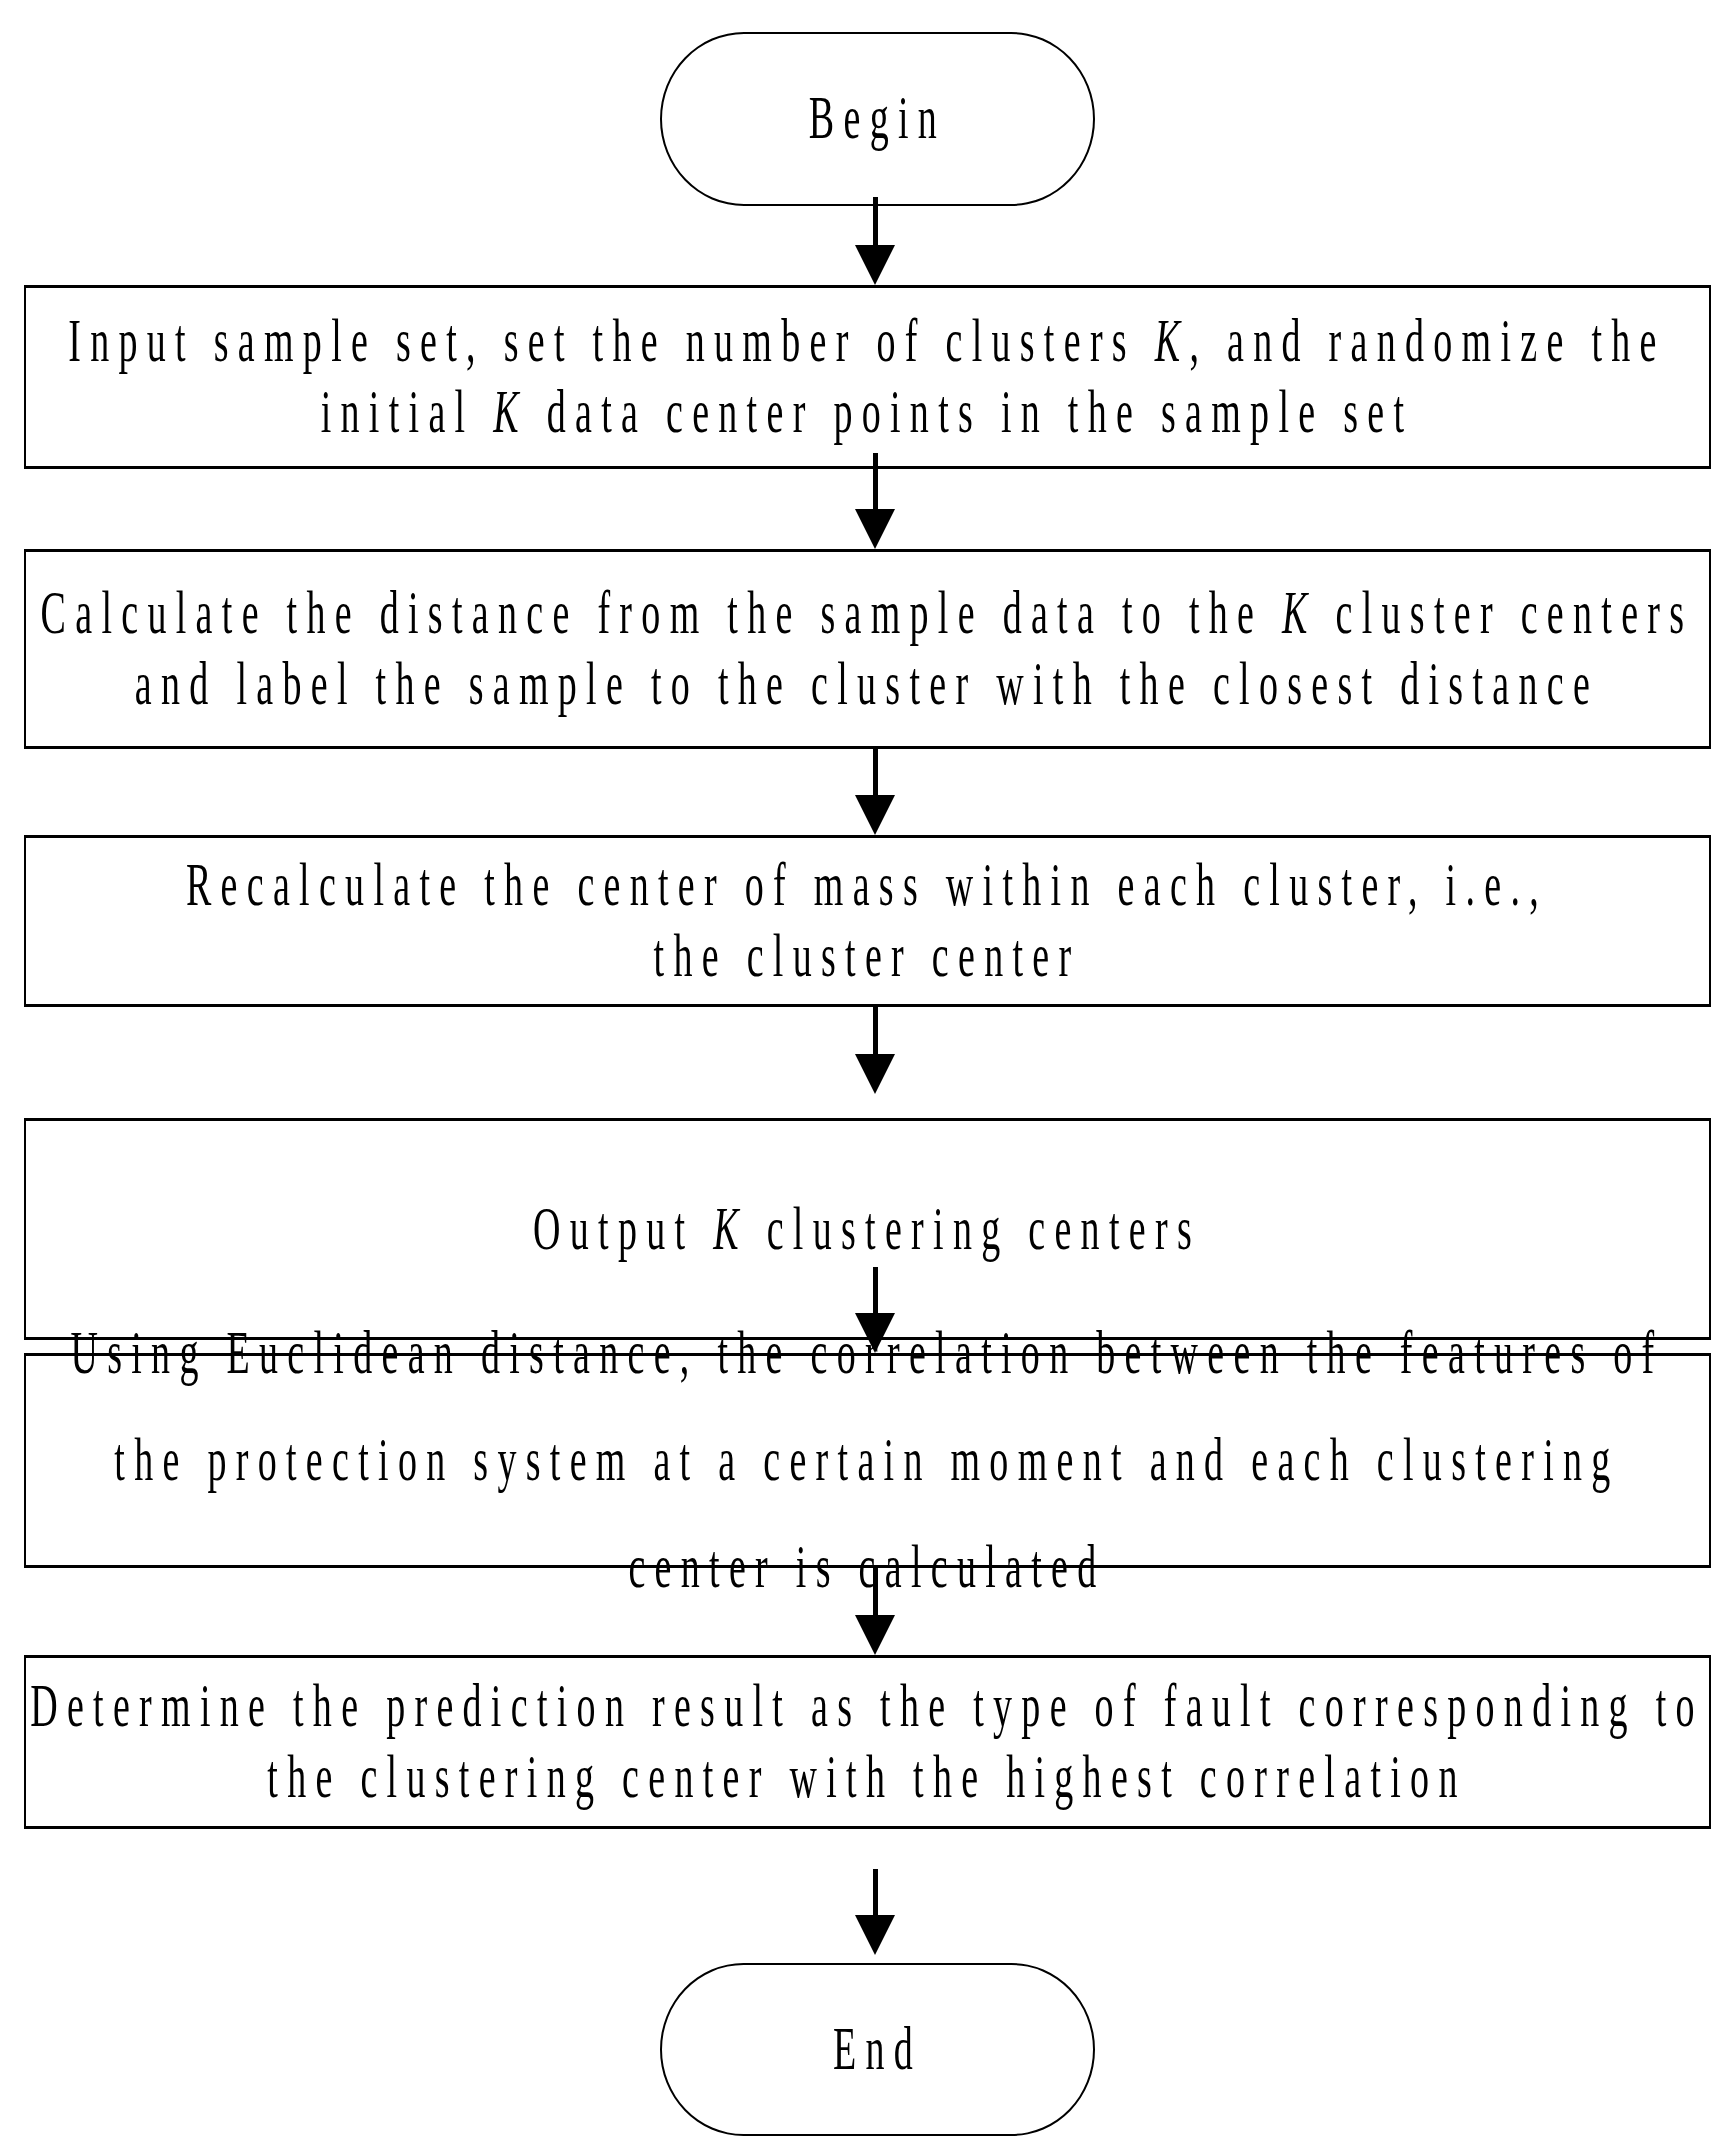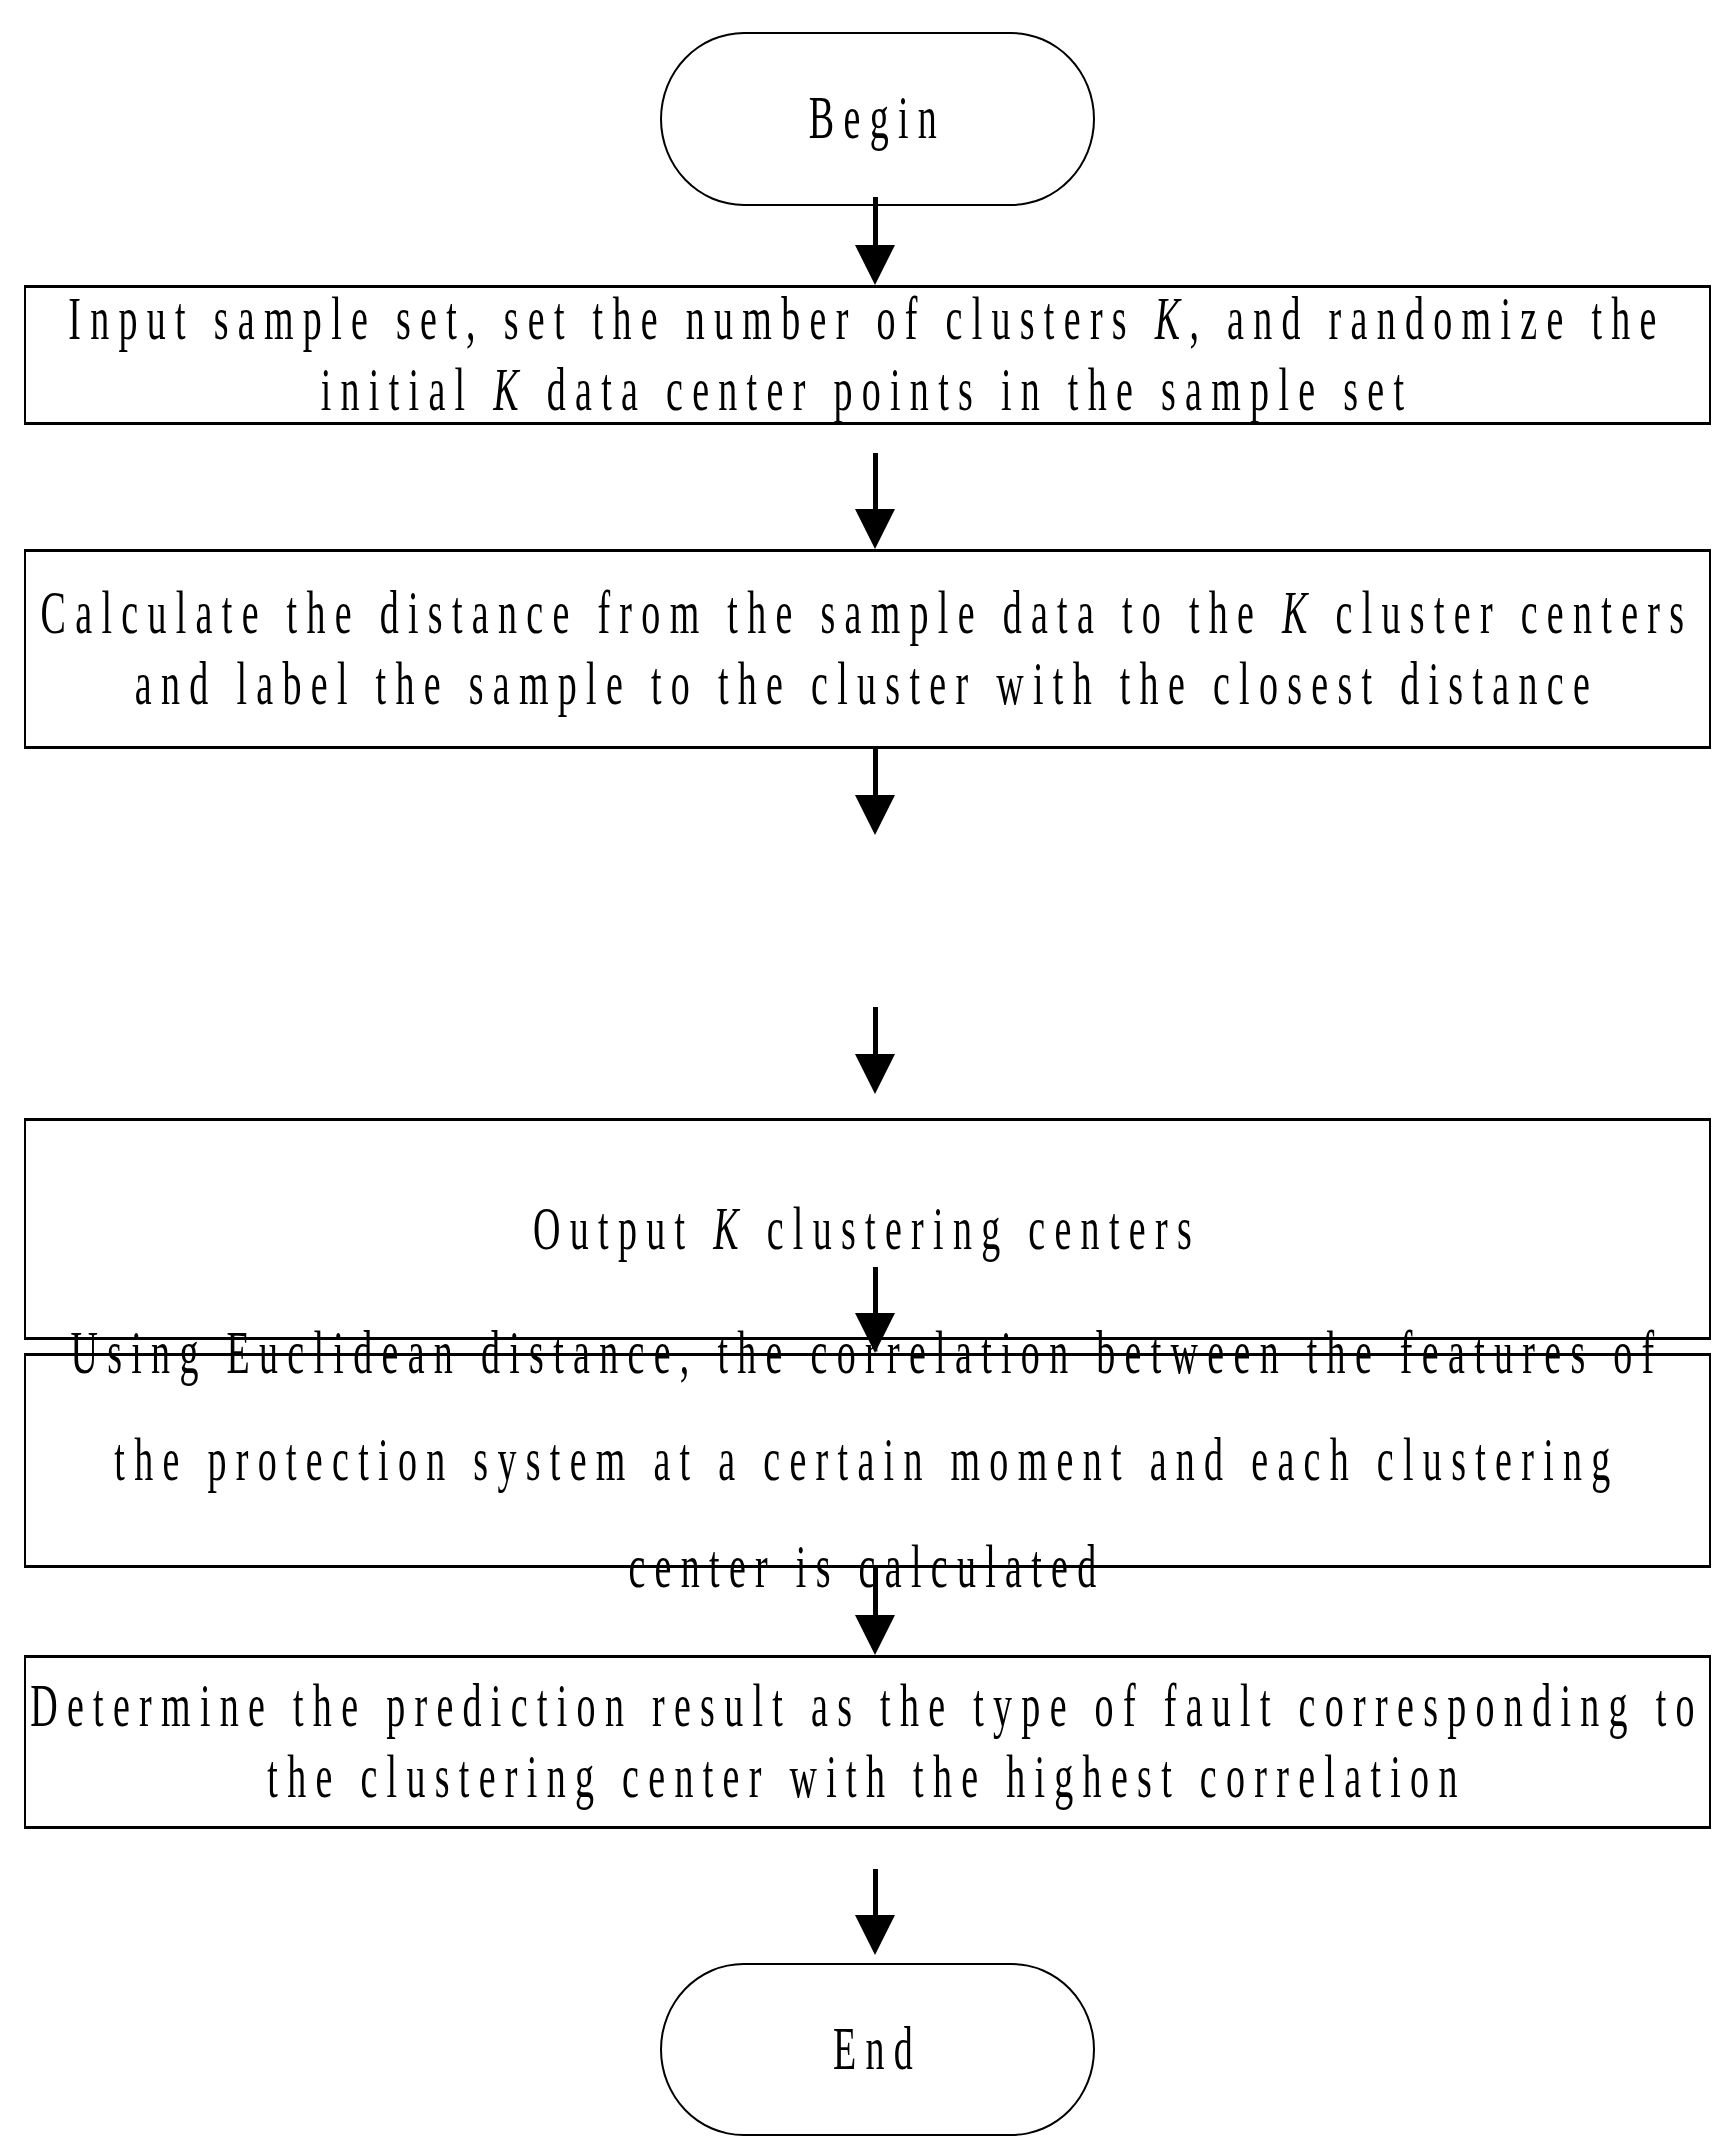--- a/index.html
+++ b/index.html
@@ -72,40 +72,44 @@
 
   <div class="node terminator" style="top:23.5px;height:174px;">
     <div class="tline"><span>Begin</span></div>
   </div>
 
   <div class="arrow" style="top:197px;height:88px;">
     <div class="stem"></div>
     <div class="head"></div>
   </div>
 
-  <div class="node process" style="top:285px;height:140px;">
+  <div class="node process" style="top:285px;height:184px;">
     <div class="tline"><span>Input sample set, set the number of clusters </span><i>K</i><span>, and randomize the</span></div>
     <div class="tline"><span>initial </span><i>K</i><span> data center points in the sample set</span></div>
   </div>
 
   <div class="arrow" style="top:453px;height:96px;">
     <div class="stem"></div>
     <div class="head"></div>
   </div>
 
   <div class="node process" style="top:549px;height:200px;">
     <div class="tline"><span>Calculate the distance from the sample data to the </span><i>K</i><span> cluster centers</span></div>
     <div class="tline"><span>and label the sample to the cluster with the closest distance</span></div>
   </div>
 
   <div class="arrow" style="top:748px;height:87px;">
     <div class="stem"></div>
     <div class="head"></div>
   </div>
 
+  <div class="node process" style="top:835px;height:172px;">
+    <div class="tline"><span>Recalculate the center of mass within each cluster, i.e.,</span></div>
+    <div class="tline"><span>the cluster center</span></div>
+  </div>
 
   <div class="arrow" style="top:1007px;height:87px;">
     <div class="stem"></div>
     <div class="head"></div>
   </div>
 
   <div class="node process" style="top:1094px;height:222px;margin-top:24px;">
     <div class="tline"><span>Output </span><i>K</i><span> clustering centers</span></div>
   </div>
 

